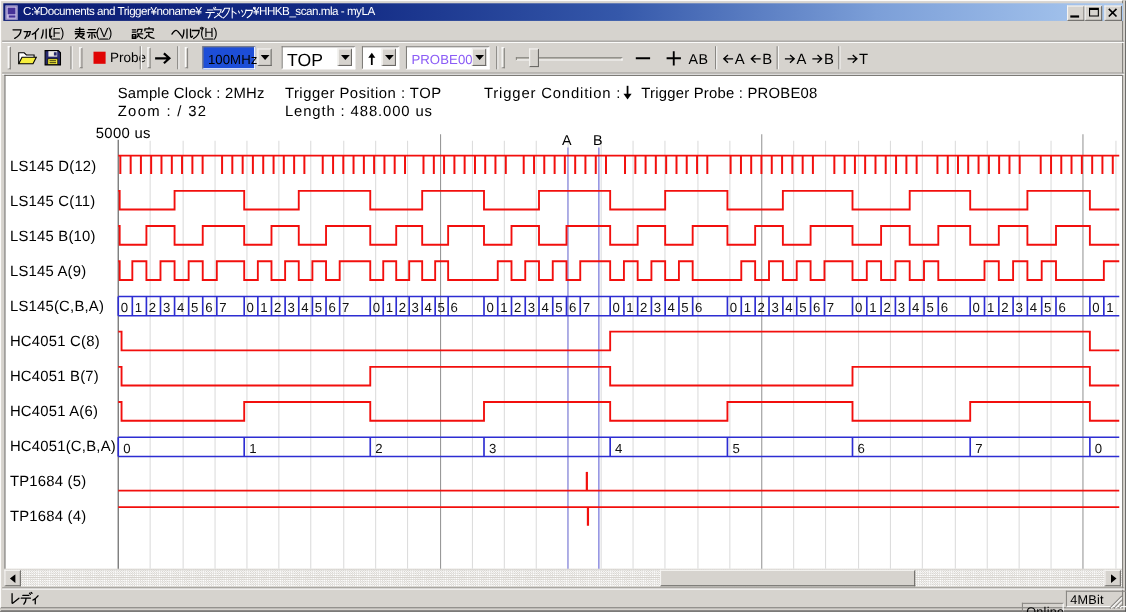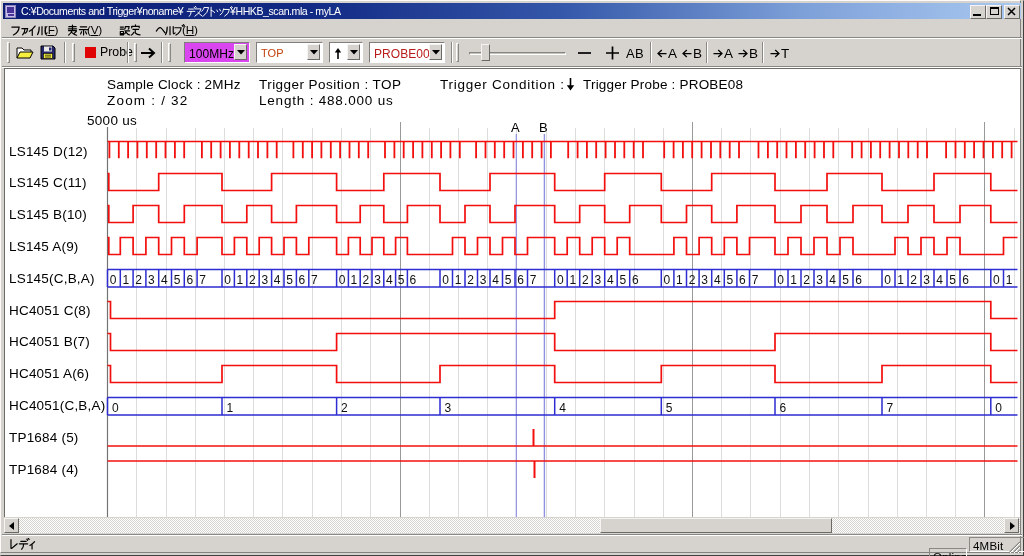--- a/index.html
+++ b/index.html
@@ -88,49 +88,49 @@
 <div class="grip" style="left:72px;top:43px;height:19px"></div>
 <div class="abs" style="left:85px;top:47px;width:11px;height:11px;background:#e00404"></div>
 <div class="abs" style="left:100px;top:45px;font-size:12.3px;letter-spacing:0px">Probe</div>
 <div class="sep" style="left:127px;top:42px;height:21px"></div>
 <div class="grip" style="left:134px;top:43px;height:19px"></div>
 <svg class="abs" width="20" height="12" style="left:140px;top:47px">
     <path d="M1 6 H13 M9 1.5 L14 6 L9 10.5" stroke="#000" stroke-width="2" fill="none"></path>
   </svg>
 <div class="sep" style="left:161px;top:42px;height:21px"></div>
 <div class="grip" style="left:168px;top:43px;height:19px"></div>
-<div class="abs" style="left:184px;top:42px;width:66px;height:21px;background:#d946ef;border-top:1.5px solid #807e7a;border-left:1.5px solid #807e7a;border-right:1.5px solid #fff;border-bottom:1.5px solid #fff">
+<div class="abs" style="left:184px;top:42px;width:48px;height:21px;background:#1d4ed8;border-top:1.5px solid #807e7a;border-left:1.5px solid #807e7a;border-right:1.5px solid #fff;border-bottom:1.5px solid #fff">
     <div class="abs" style="left:4px;top:3.5px;font-size:12px;letter-spacing:0.05px;color:#000">100MHz</div>
     <div class="ras abs" style="left:49px;top:1px;width:13px;height:16px">
       <svg width="9" height="5" style="position:absolute;left:2px;top:5px">
         <path d="M0 0 H8 L4 4.5 Z" fill="#000"></path>
       </svg>
     </div>
   </div>
 <div class="abs" style="left:256px;top:42px;width:67px;height:21px;background:#fff;border-top:1.5px solid #807e7a;border-left:1.5px solid #807e7a;border-right:1.5px solid #fff;border-bottom:1.5px solid #fff">
-    <div class="abs" style="left:4px;top:3.5px;font-size:11px;letter-spacing:0.05px;color:#c2410c">TOP</div>
+    <div class="abs" style="left:4px;top:3.5px;font-size:16px;letter-spacing:0.05px;color:#000000">TOP</div>
     <div class="ras abs" style="left:50px;top:1px;width:13px;height:16px">
       <svg width="9" height="5" style="position:absolute;left:2px;top:5px">
         <path d="M0 0 H8 L4 4.5 Z" fill="#000"></path>
       </svg>
     </div>
   </div>
 <div class="abs" style="left:329px;top:42px;width:34px;height:21px;background:#fff;border-top:1.5px solid #807e7a;border-left:1.5px solid #807e7a;border-right:1.5px solid #fff;border-bottom:1.5px solid #fff">
     <div class="abs" style="left:3px;top:3.5px;font-size:12px;letter-spacing:0.05px;color:#000"><svg width="10" height="13">
         <path d="M5 12 V3.5" stroke="#000" stroke-width="1.6" fill="none"></path>
         <path d="M5 1 L1.8 5.4 H8.2 Z" fill="#000"></path>
       </svg></div>
     <div class="ras abs" style="left:17px;top:1px;width:13px;height:16px">
       <svg width="9" height="5" style="position:absolute;left:2px;top:5px">
         <path d="M0 0 H8 L4 4.5 Z" fill="#000"></path>
       </svg>
     </div>
   </div>
 <div class="abs" style="left:369px;top:42px;width:76px;height:21px;background:#fff;border-top:1.5px solid #807e7a;border-left:1.5px solid #807e7a;border-right:1.5px solid #fff;border-bottom:1.5px solid #fff">
-    <div class="abs" style="left:4px;top:3.5px;font-size:12px;letter-spacing:0.05px;color:#b91c1c">PROBE00</div>
+    <div class="abs" style="left:4px;top:3.5px;font-size:12px;letter-spacing:0.05px;color:#8b5cf6">PROBE00</div>
     <div class="ras abs" style="left:59px;top:1px;width:13px;height:16px">
       <svg width="9" height="5" style="position:absolute;left:2px;top:5px">
         <path d="M0 0 H8 L4 4.5 Z" fill="#000"></path>
       </svg>
     </div>
   </div>
 <div class="sep" style="left:451px;top:42px;height:21px"></div>
 <div class="grip" style="left:456px;top:43px;height:19px"></div>
 <div class="abs" style="left:469px;top:51.5px;width:97px;height:3px;border:1px solid #87857f;border-bottom-color:#fff;border-right-color:#fff;background:#c5c2bb"></div>
 <div class="abs ras" style="left:481px;top:44px;width:9px;height:17px;border-width:1.3px"></div>

